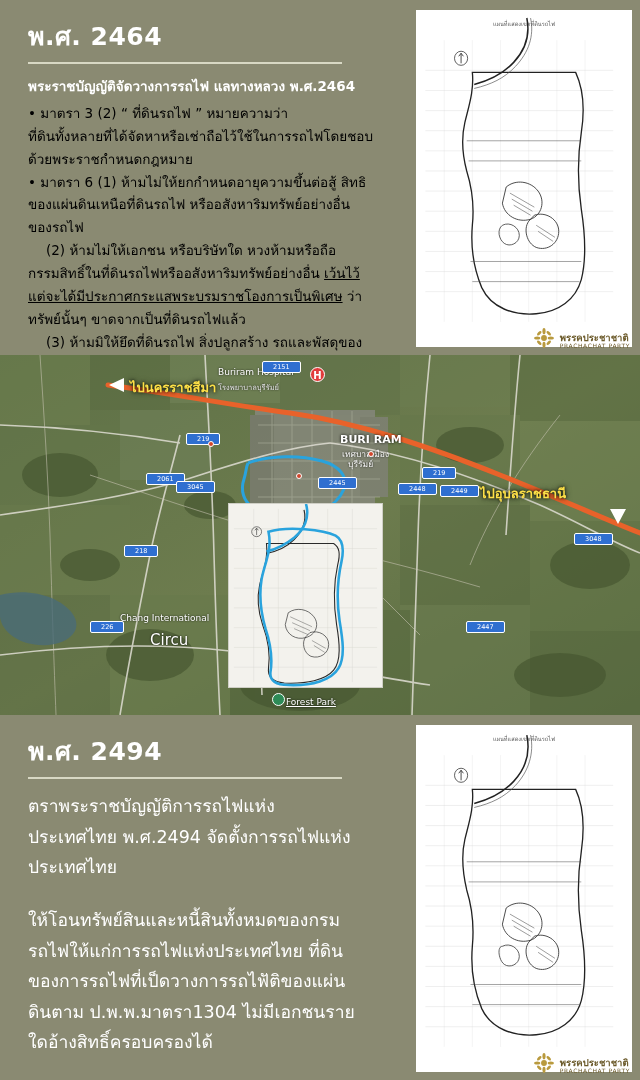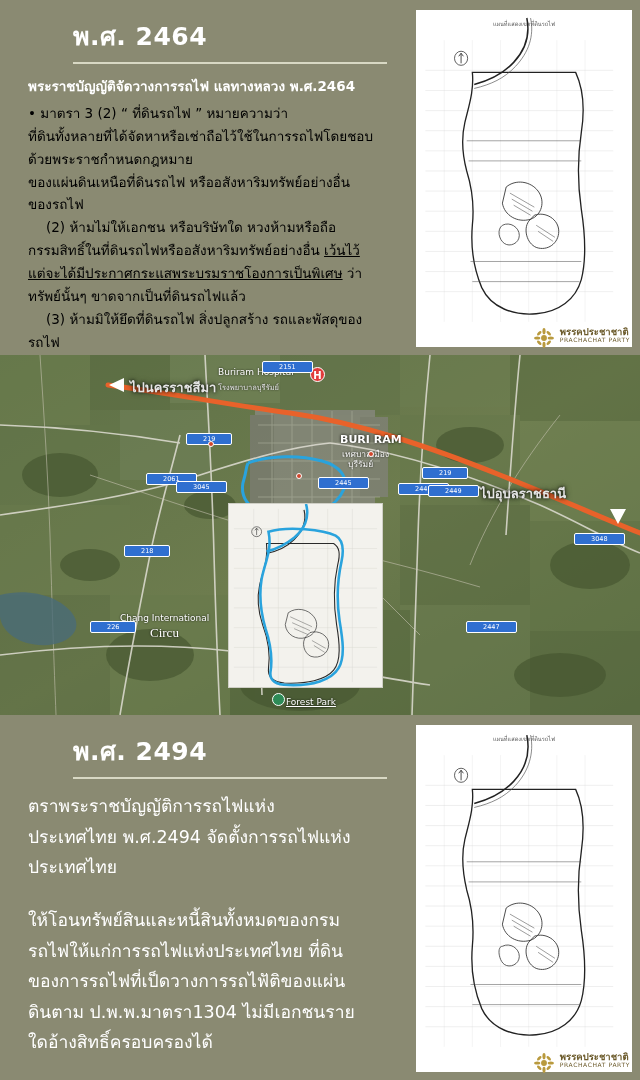--- a/index.html
+++ b/index.html
@@ -41,21 +41,20 @@
   .year-title {
     font-size: 25px;
     font-weight: bold;
     color: #ffffff;
     letter-spacing: 0.5px;
     padding-bottom: 6px;
     margin-bottom: 12px;
     border-bottom: 2px solid #d8d8c4;
     display: inline-block;
     padding-right: 180px;
-    margin-left: 45px;
   }
 
   .body-head {
     color: #ffffff;
     font-weight: bold;
     font-size: 13.5px;
     line-height: 1.55;
     margin-bottom: 6px;
   }
   .body-text {
@@ -84,21 +83,21 @@
     overflow: hidden;
   }
   .scan svg { display: block; width: 100%; height: 100%; }
 
   
   .logo {
     position: absolute;
     right: 10px;
     bottom: 6px;
     display: flex;
-    align-items: flex-start;
+    align-items: flex-end;
     gap: 5px;
   }
   .logo-mark {
     width: 22px; height: 22px;
     position: relative;
   }
   .logo-text {
     line-height: 1.05;
   }
   .logo-text .th {
@@ -118,21 +117,21 @@
   .map-band {
     height: 360px;
     position: relative;
     overflow: hidden;
     background: #51633f;
   }
   .map-band svg { position: absolute; inset: 0; }
 
   .map-label {
     position: absolute;
-    color: #e5e5e5;
+    color: #fde047;
     font-weight: bold;
     text-shadow: 0 0 3px rgba(0,0,0,.9), 0 0 6px rgba(0,0,0,.7);
     font-size: 13px;
     white-space: nowrap;
   }
   .map-city {
     position: absolute;
     color: #ffffff;
     font-weight: bold;
     text-shadow: 0 0 3px rgba(0,0,0,.95);
@@ -145,21 +144,21 @@
     font-size: 7.5px;
     text-shadow: 0 0 2px rgba(0,0,0,.9);
     white-space: nowrap;
   }
   .rt-shield {
     position: absolute;
     background: #2f6fd0;
     color: #fff;
     font-size: 6.5px;
     border-radius: 2px;
-    padding: 1px 16px;
+    padding: 1px 10px;
     border: 1px solid #ffffff;
     white-space: nowrap;
   }
   .poi-dot {
     position: absolute;
     width: 6px; height: 6px;
     border-radius: 50%;
     background: #d0452b;
     border: 1px solid #fff;
   }
@@ -198,20 +197,21 @@
 <div class="page">
 
   <section class="panel panel-top">
     <div class="panel-left">
       <div class="year-title">พ.ศ. 2464</div>
       <div class="body-head">พระราชบัญญัติจัดวางการรถไฟ แลทางหลวง พ.ศ.2464</div>
       <div class="body-text">
         <p>• มาตรา 3 (2) “ ที่ดินรถไฟ ” หมายความว่า</p>
         <p>ที่ดินทั้งหลายที่ได้จัดหาหรือเช่าถือไว้ใช้ในการรถไฟโดยชอบ</p>
         <p>ด้วยพระราชกำหนดกฎหมาย</p>
+        <p>• มาตรา 6 (1) ห้ามไม่ให้ยกกำหนดอายุความขึ้นต่อสู้ สิทธิ</p>
         <p>ของแผ่นดินเหนือที่ดินรถไฟ หรืออสังหาริมทรัพย์อย่างอื่น</p>
         <p>ของรถไฟ</p>
         <p class="indent">(2) ห้ามไม่ให้เอกชน หรือบริษัทใด หวงห้ามหรือถือ</p>
         <p>
           <span>กรรมสิทธิ์ในที่ดินรถไฟหรืออสังหาริมทรัพย์อย่างอื่น </span><span class="u">เว้นไว้</span>
         </p>
         <p>
           <span class="u">แต่จะได้มีประกาศกระแสพระบรมราชโองการเป็นพิเศษ</span><span> ว่า</span>
         </p>
         <p>ทรัพย์นั้นๆ ขาดจากเป็นที่ดินรถไฟแล้ว</p>
@@ -410,37 +410,37 @@
 
     <div class="map-city" style="left:340px; top:78px;">BURI RAM</div>
     <div class="map-small" style="left:342px; top:92px; font-size:8.5px; color:#ffffff;">เทศบาลเมือง</div>
     <div class="map-small" style="left:348px; top:102px; font-size:8.5px; color:#ffffff;">บุรีรัมย์</div>
 
     <div class="map-small" style="left:218px; top:12px; font-size:9px; color:#fff;">Buriram Hospital</div>
     <div class="map-small" style="left:218px; top:26px;">โรงพยาบาลบุรีรัมย์</div>
     <div class="h-marker" style="left:310px; top:12px;">H</div>
 
     <div class="map-small" style="left:120px; top:258px; font-size:9px; color:#fff;">Chang International</div>
-    <div class="map-small" style="left:150px; top:270px; font-size:13px; color:#fff;font-family:Liberation Serif, serif;">Circu</div>
+    <div class="map-small" style="left:150px; top:276px; font-size:15px; color:#fff;">Circu</div>
 
     <div class="park-icon" style="left:272px; top:338px;"></div>
     <div class="map-small" style="left:286px; top:342px; font-size:9px; color:#fff;text-decoration:underline;">Forest Park</div>
 
     <div class="rt-shield" style="left:262px; top:6px;">2151</div>
     <div class="rt-shield" style="left:186px; top:78px;">219</div>
     <div class="rt-shield" style="left:90px; top:266px;">226</div>
     <div class="rt-shield" style="left:146px; top:118px;">2061</div>
     <div class="rt-shield" style="left:318px; top:122px;">2445</div>
     <div class="rt-shield" style="left:466px; top:266px;">2447</div>
     <div class="rt-shield" style="left:574px; top:178px;">3048</div>
     <div class="rt-shield" style="left:176px; top:126px;">3045</div>
     <div class="rt-shield" style="left:124px; top:190px;">218</div>
     <div class="rt-shield" style="left:422px; top:112px;">219</div>
     <div class="rt-shield" style="left:398px; top:128px;">2448</div>
-    <div class="rt-shield" style="left:428px; top:130px;">2449</div>
+    <div class="rt-shield" style="left:440px; top:130px;">2449</div>
 
     <div class="poi-dot" style="left:296px; top:118px;"></div>
     <div class="poi-dot" style="left:208px; top:86px;"></div>
     <div class="poi-dot" style="left:368px; top:96px;"></div>
   </section>
 
   <section class="panel panel-bottom">
     <div class="panel-left">
       <div class="year-title">พ.ศ. 2494</div>
       <div class="big-text">

